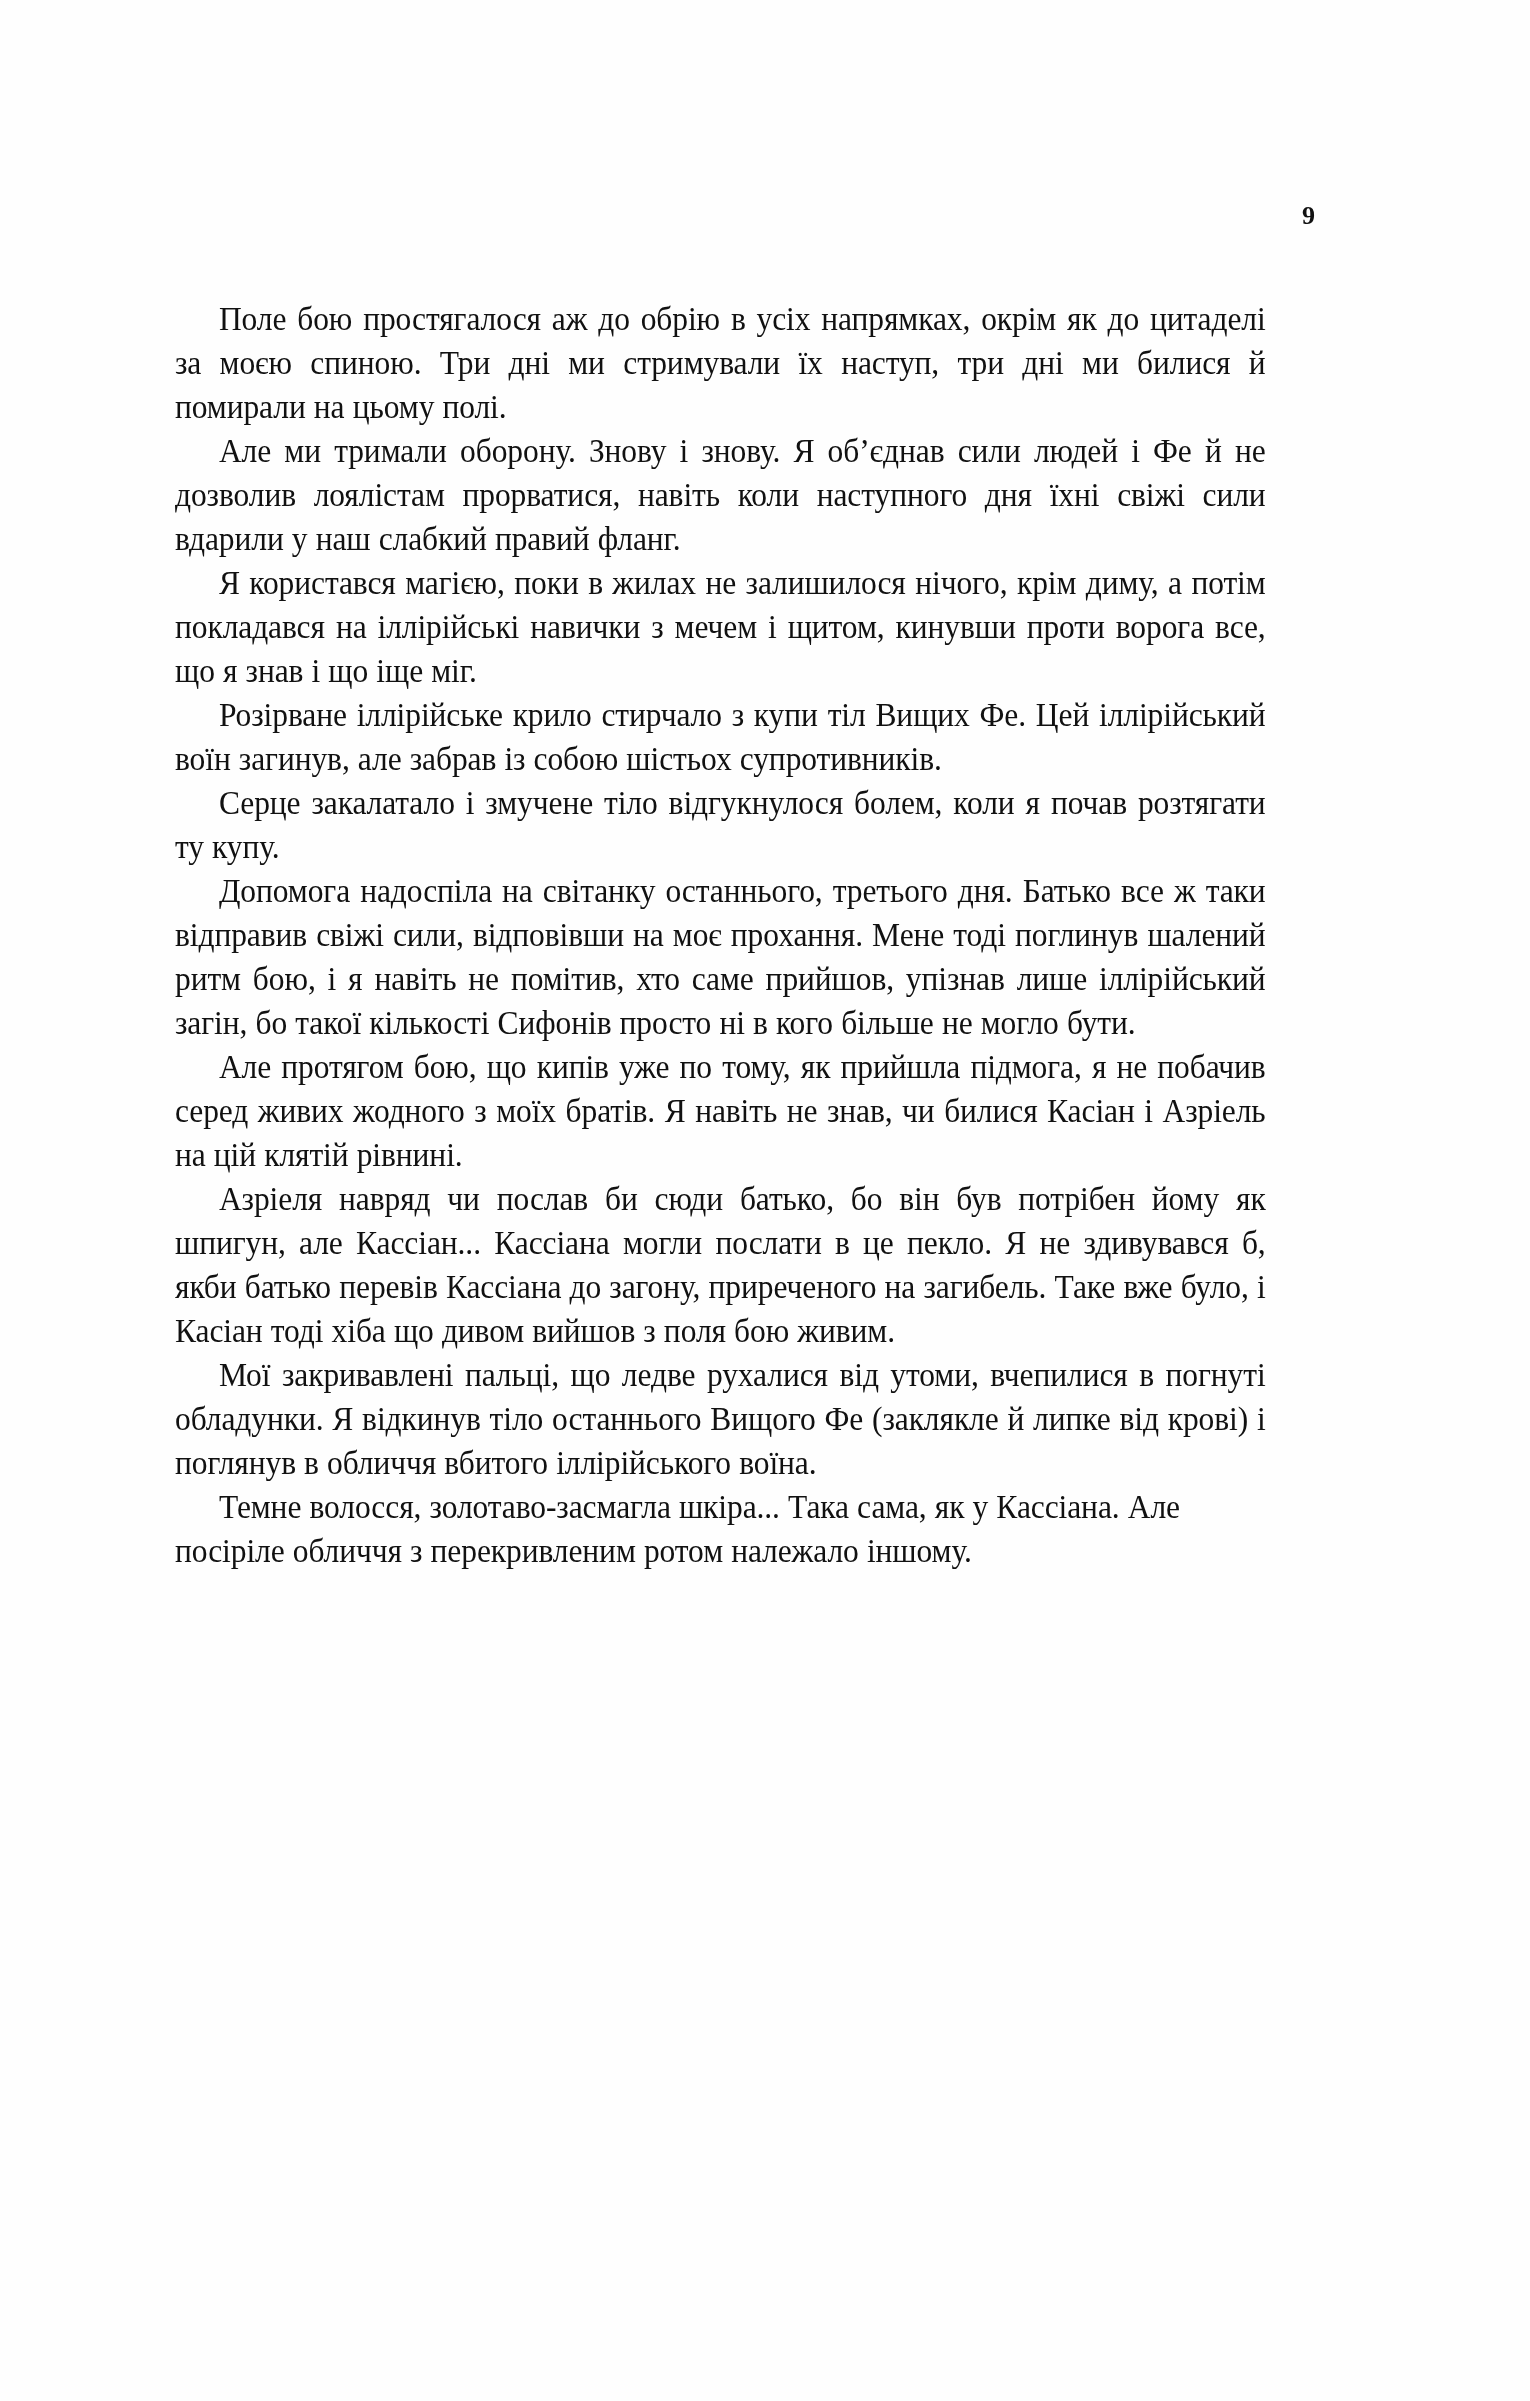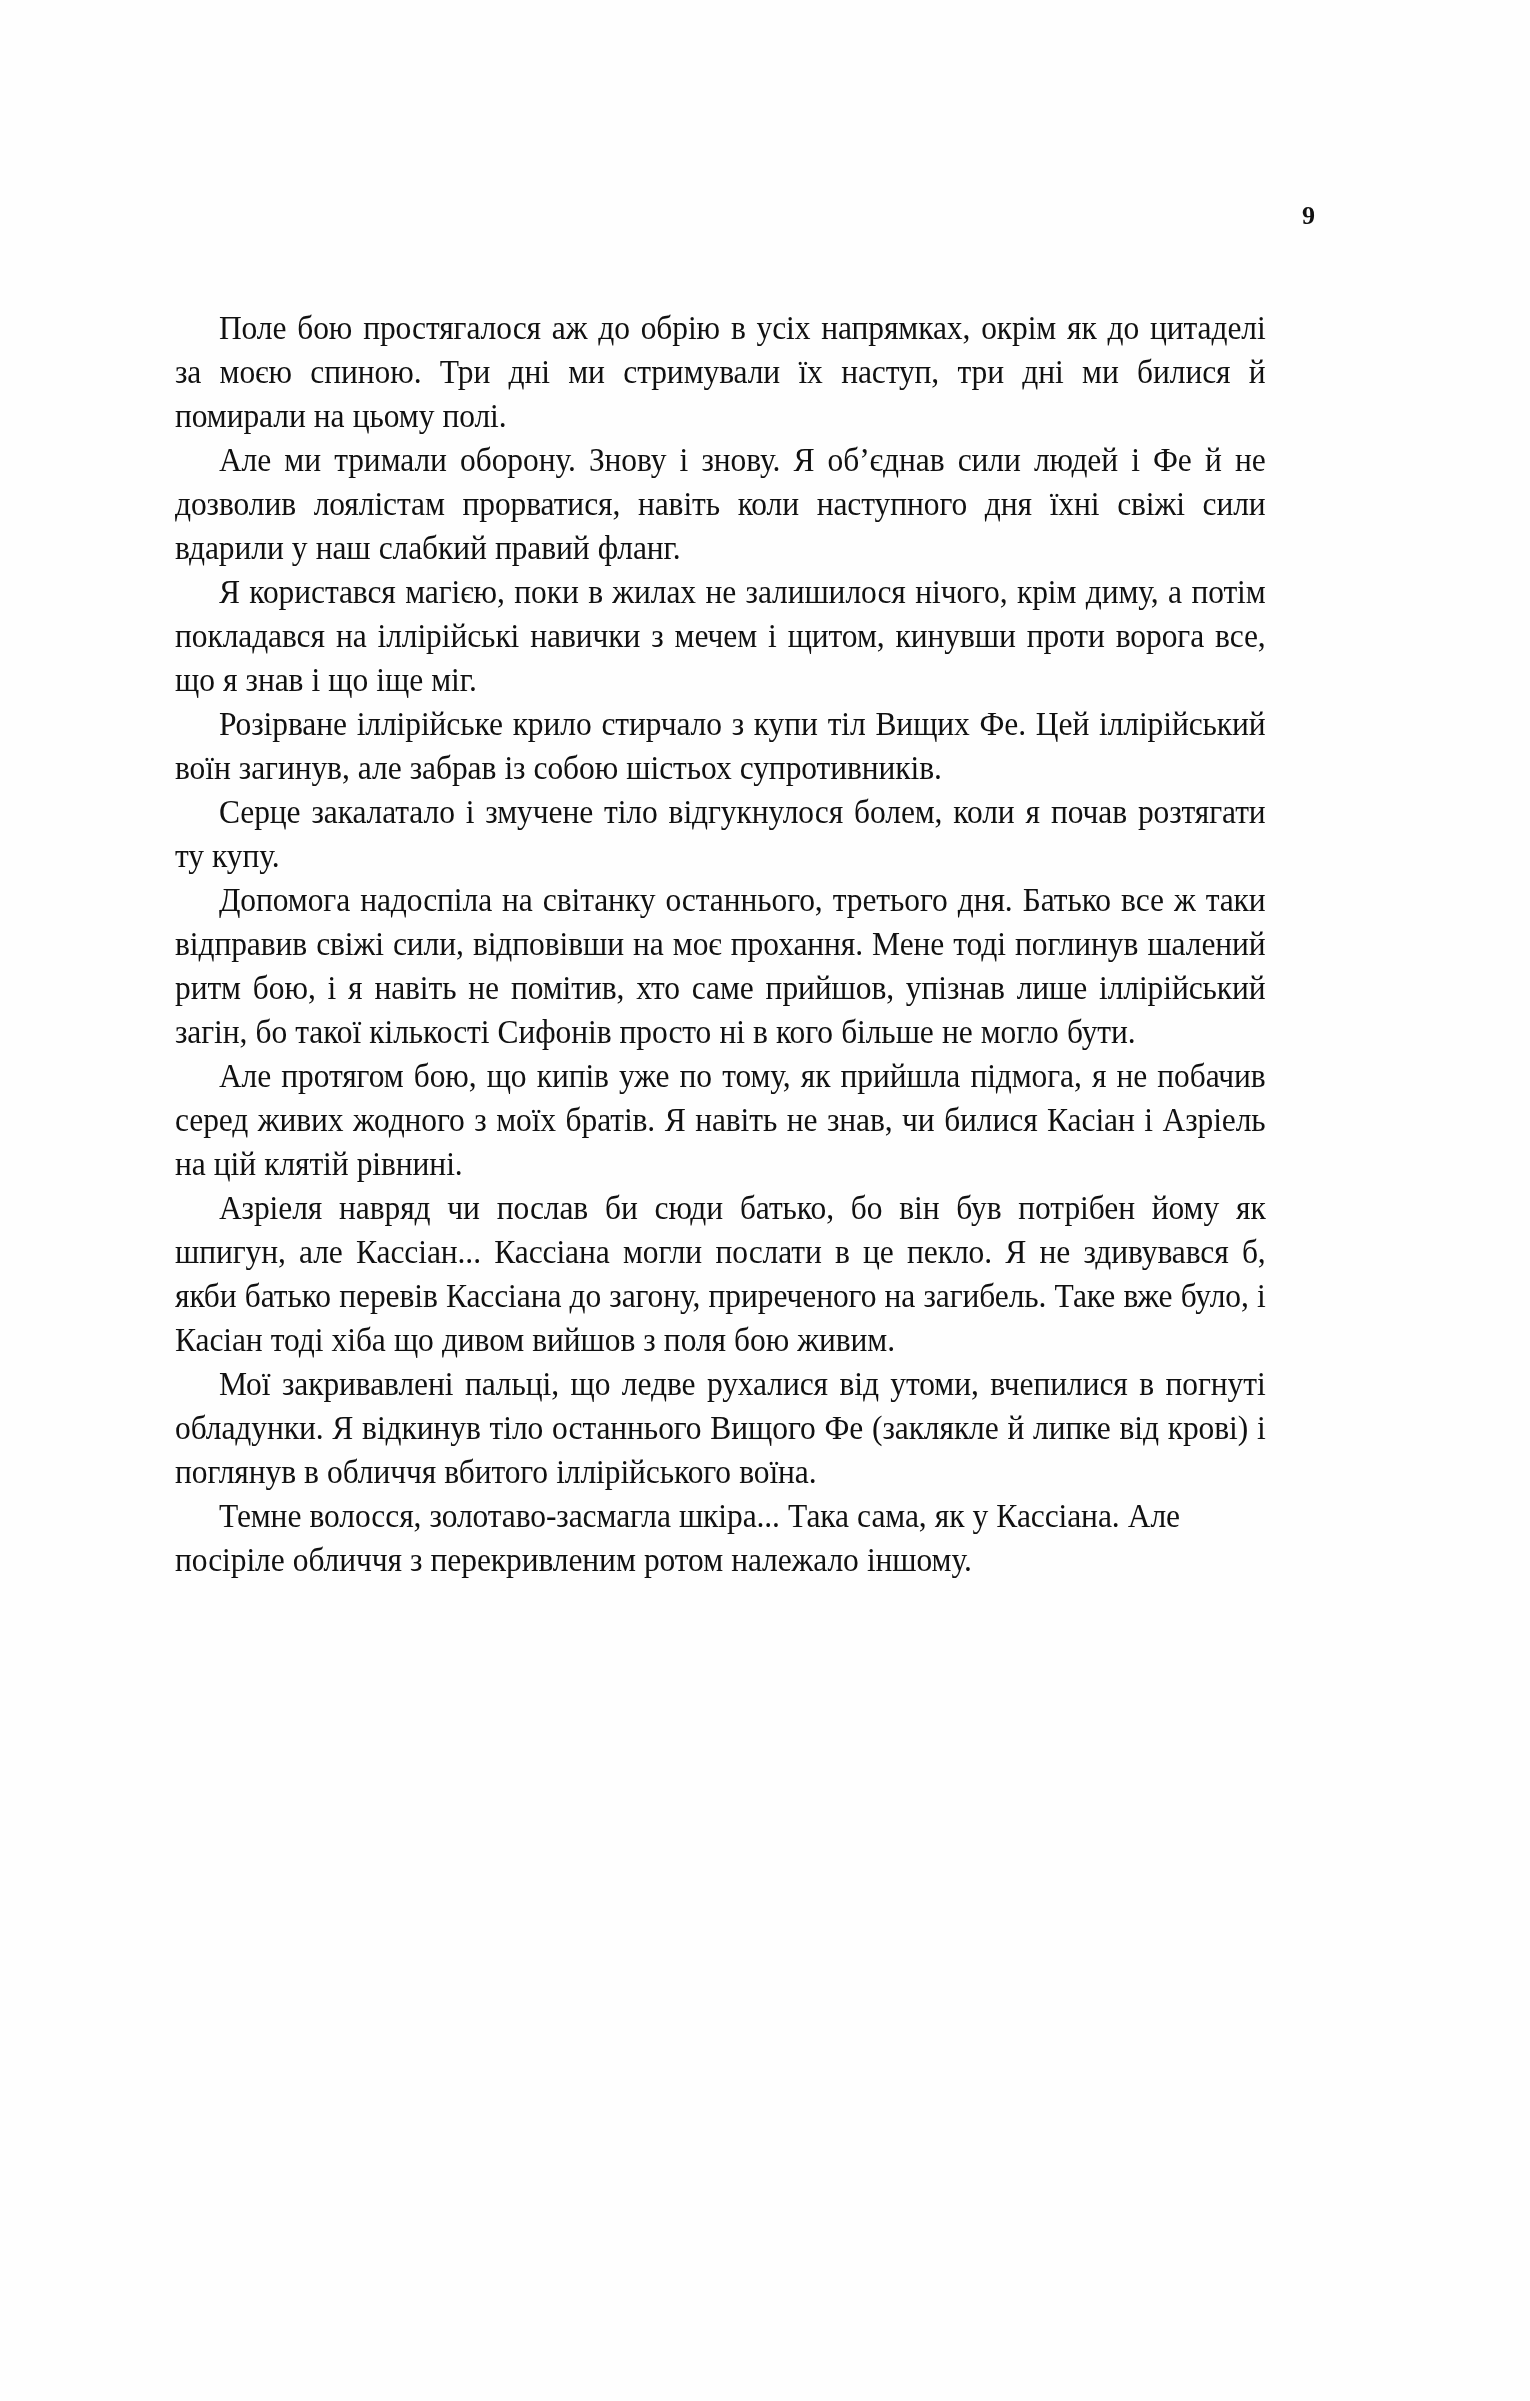--- a/index.html
+++ b/index.html
@@ -38,21 +38,21 @@
     font-size: 26px;
     font-weight: 700;
     line-height: 1;
     color: #111111;
     letter-spacing: 0;
   }
 
   
   .textblock {
     position: absolute;
-    top: 306px;
+    top: 297px;
     left: 175px;
     width: 1142px;
   }
 
   .para {
     margin: 0;
     padding: 0;
     text-align: justify;
     text-justify: inter-word;
     text-indent: 46px;

